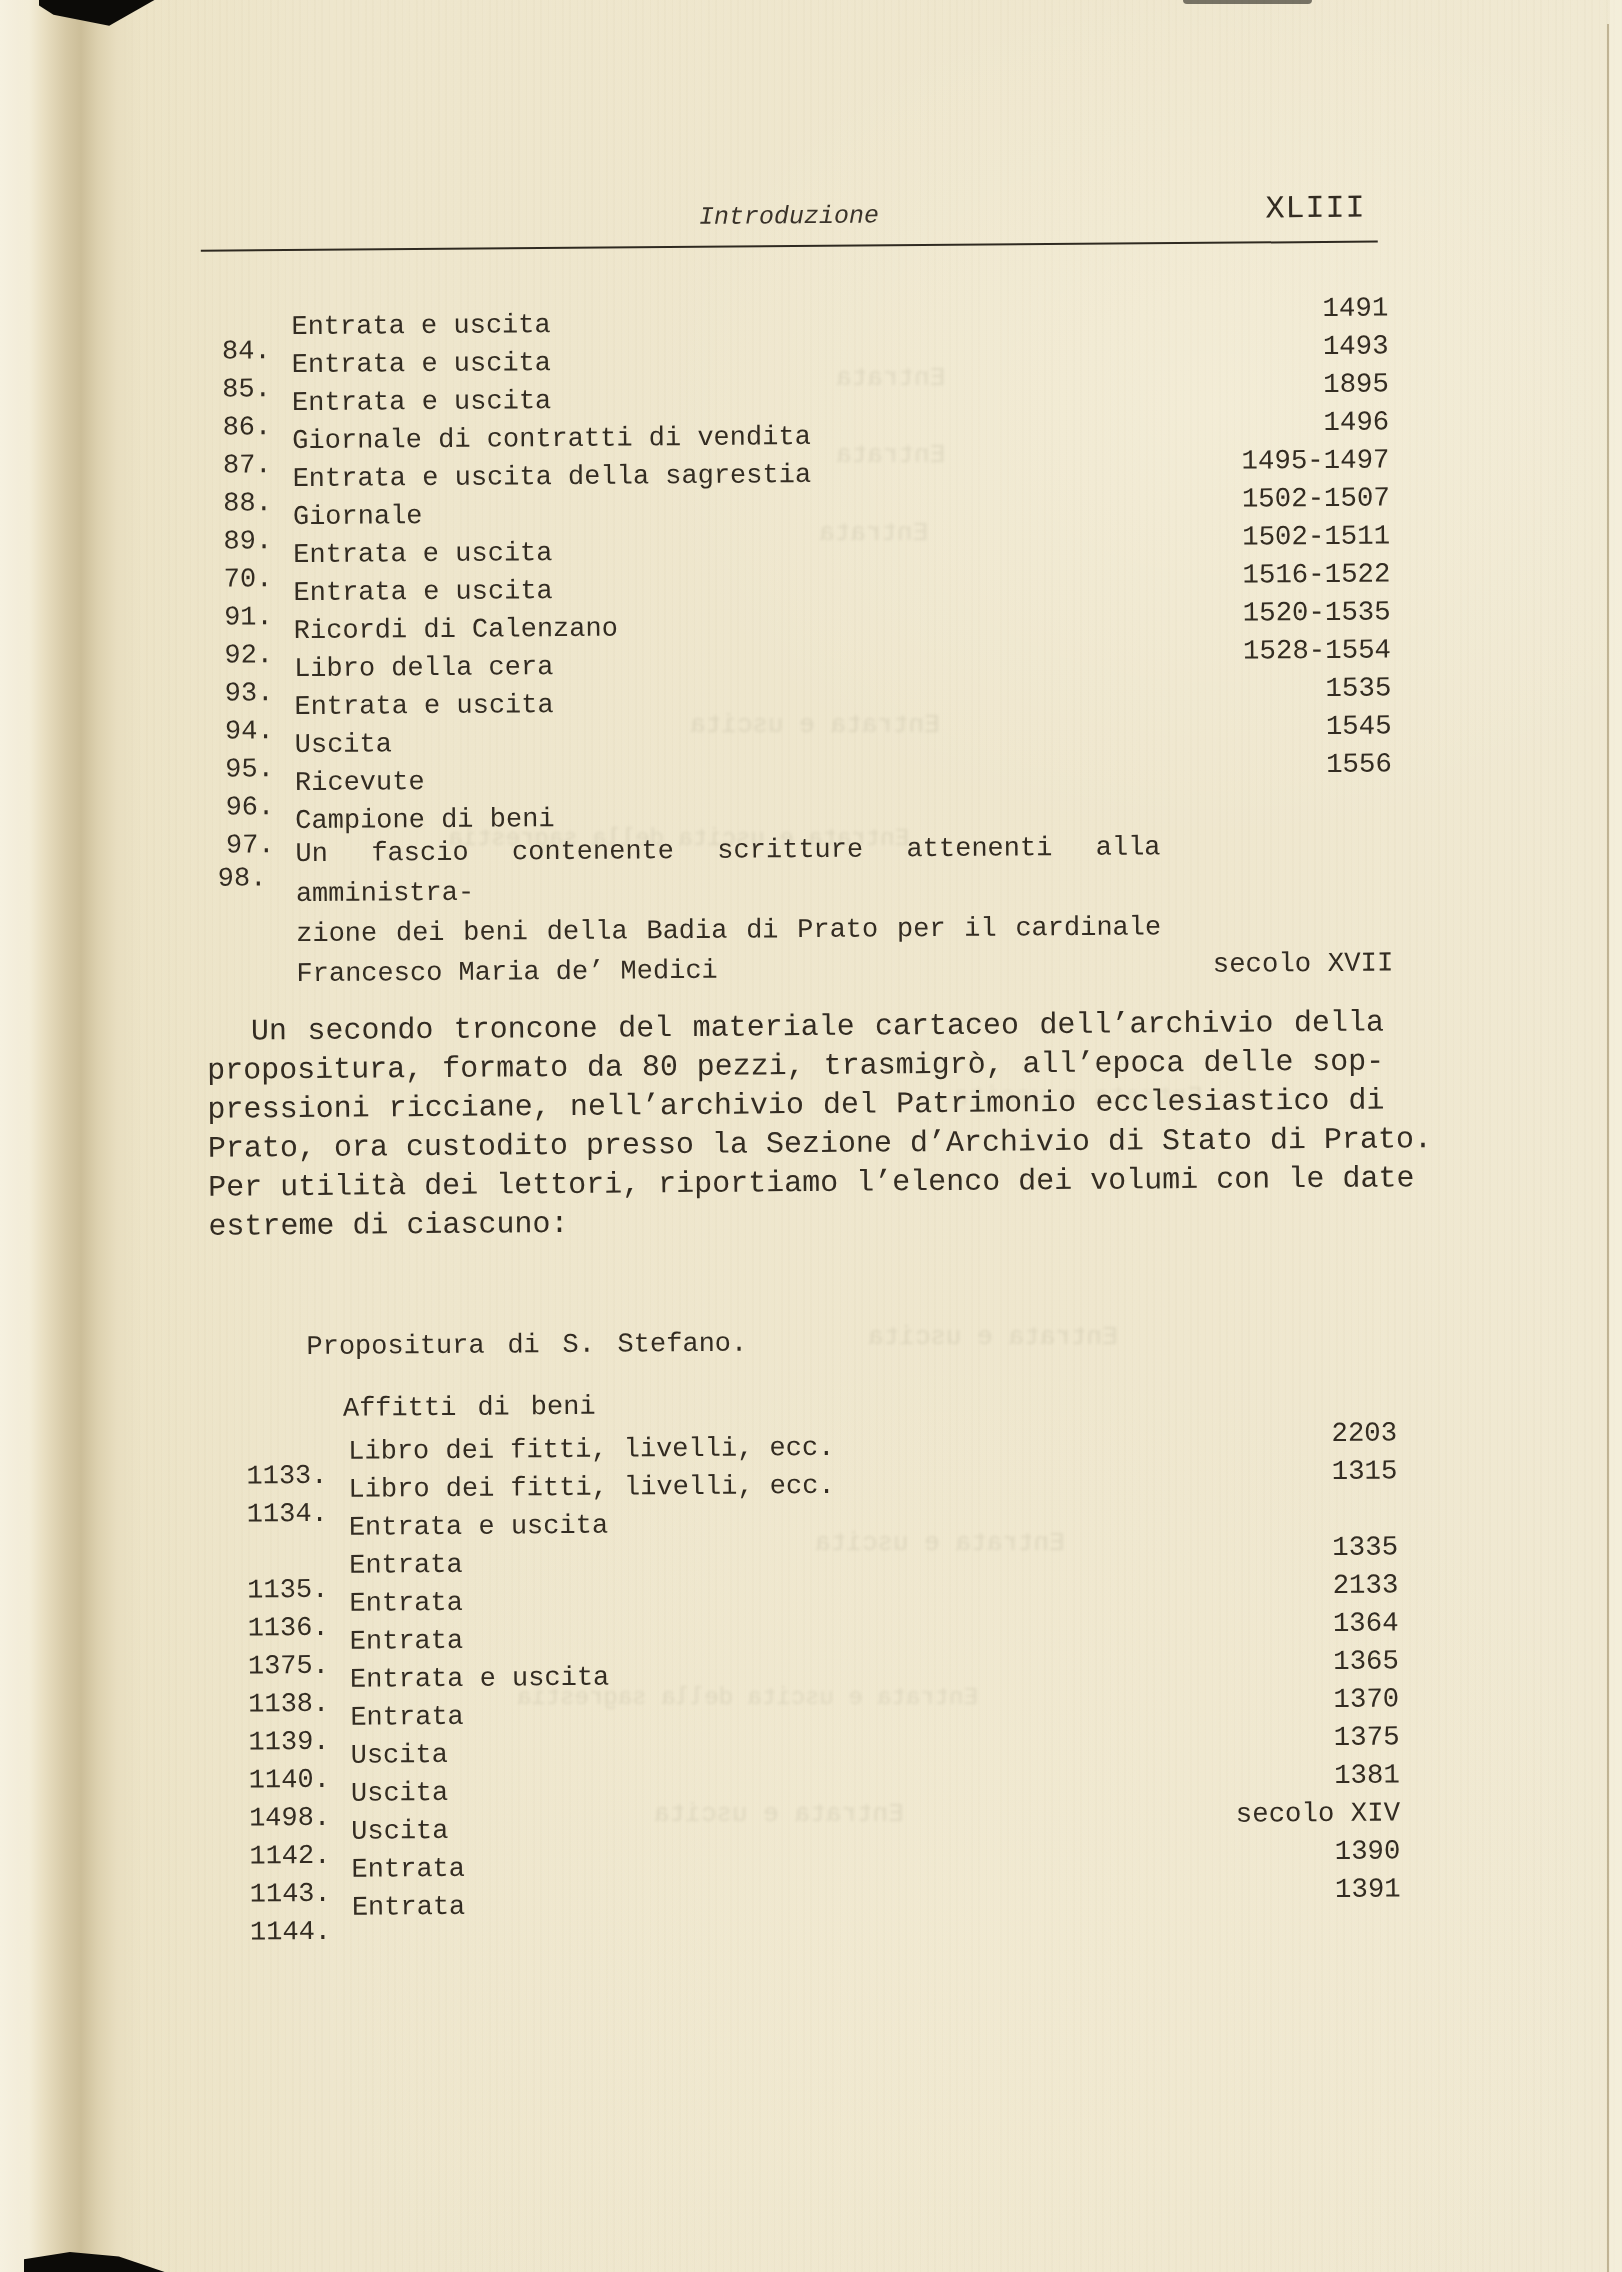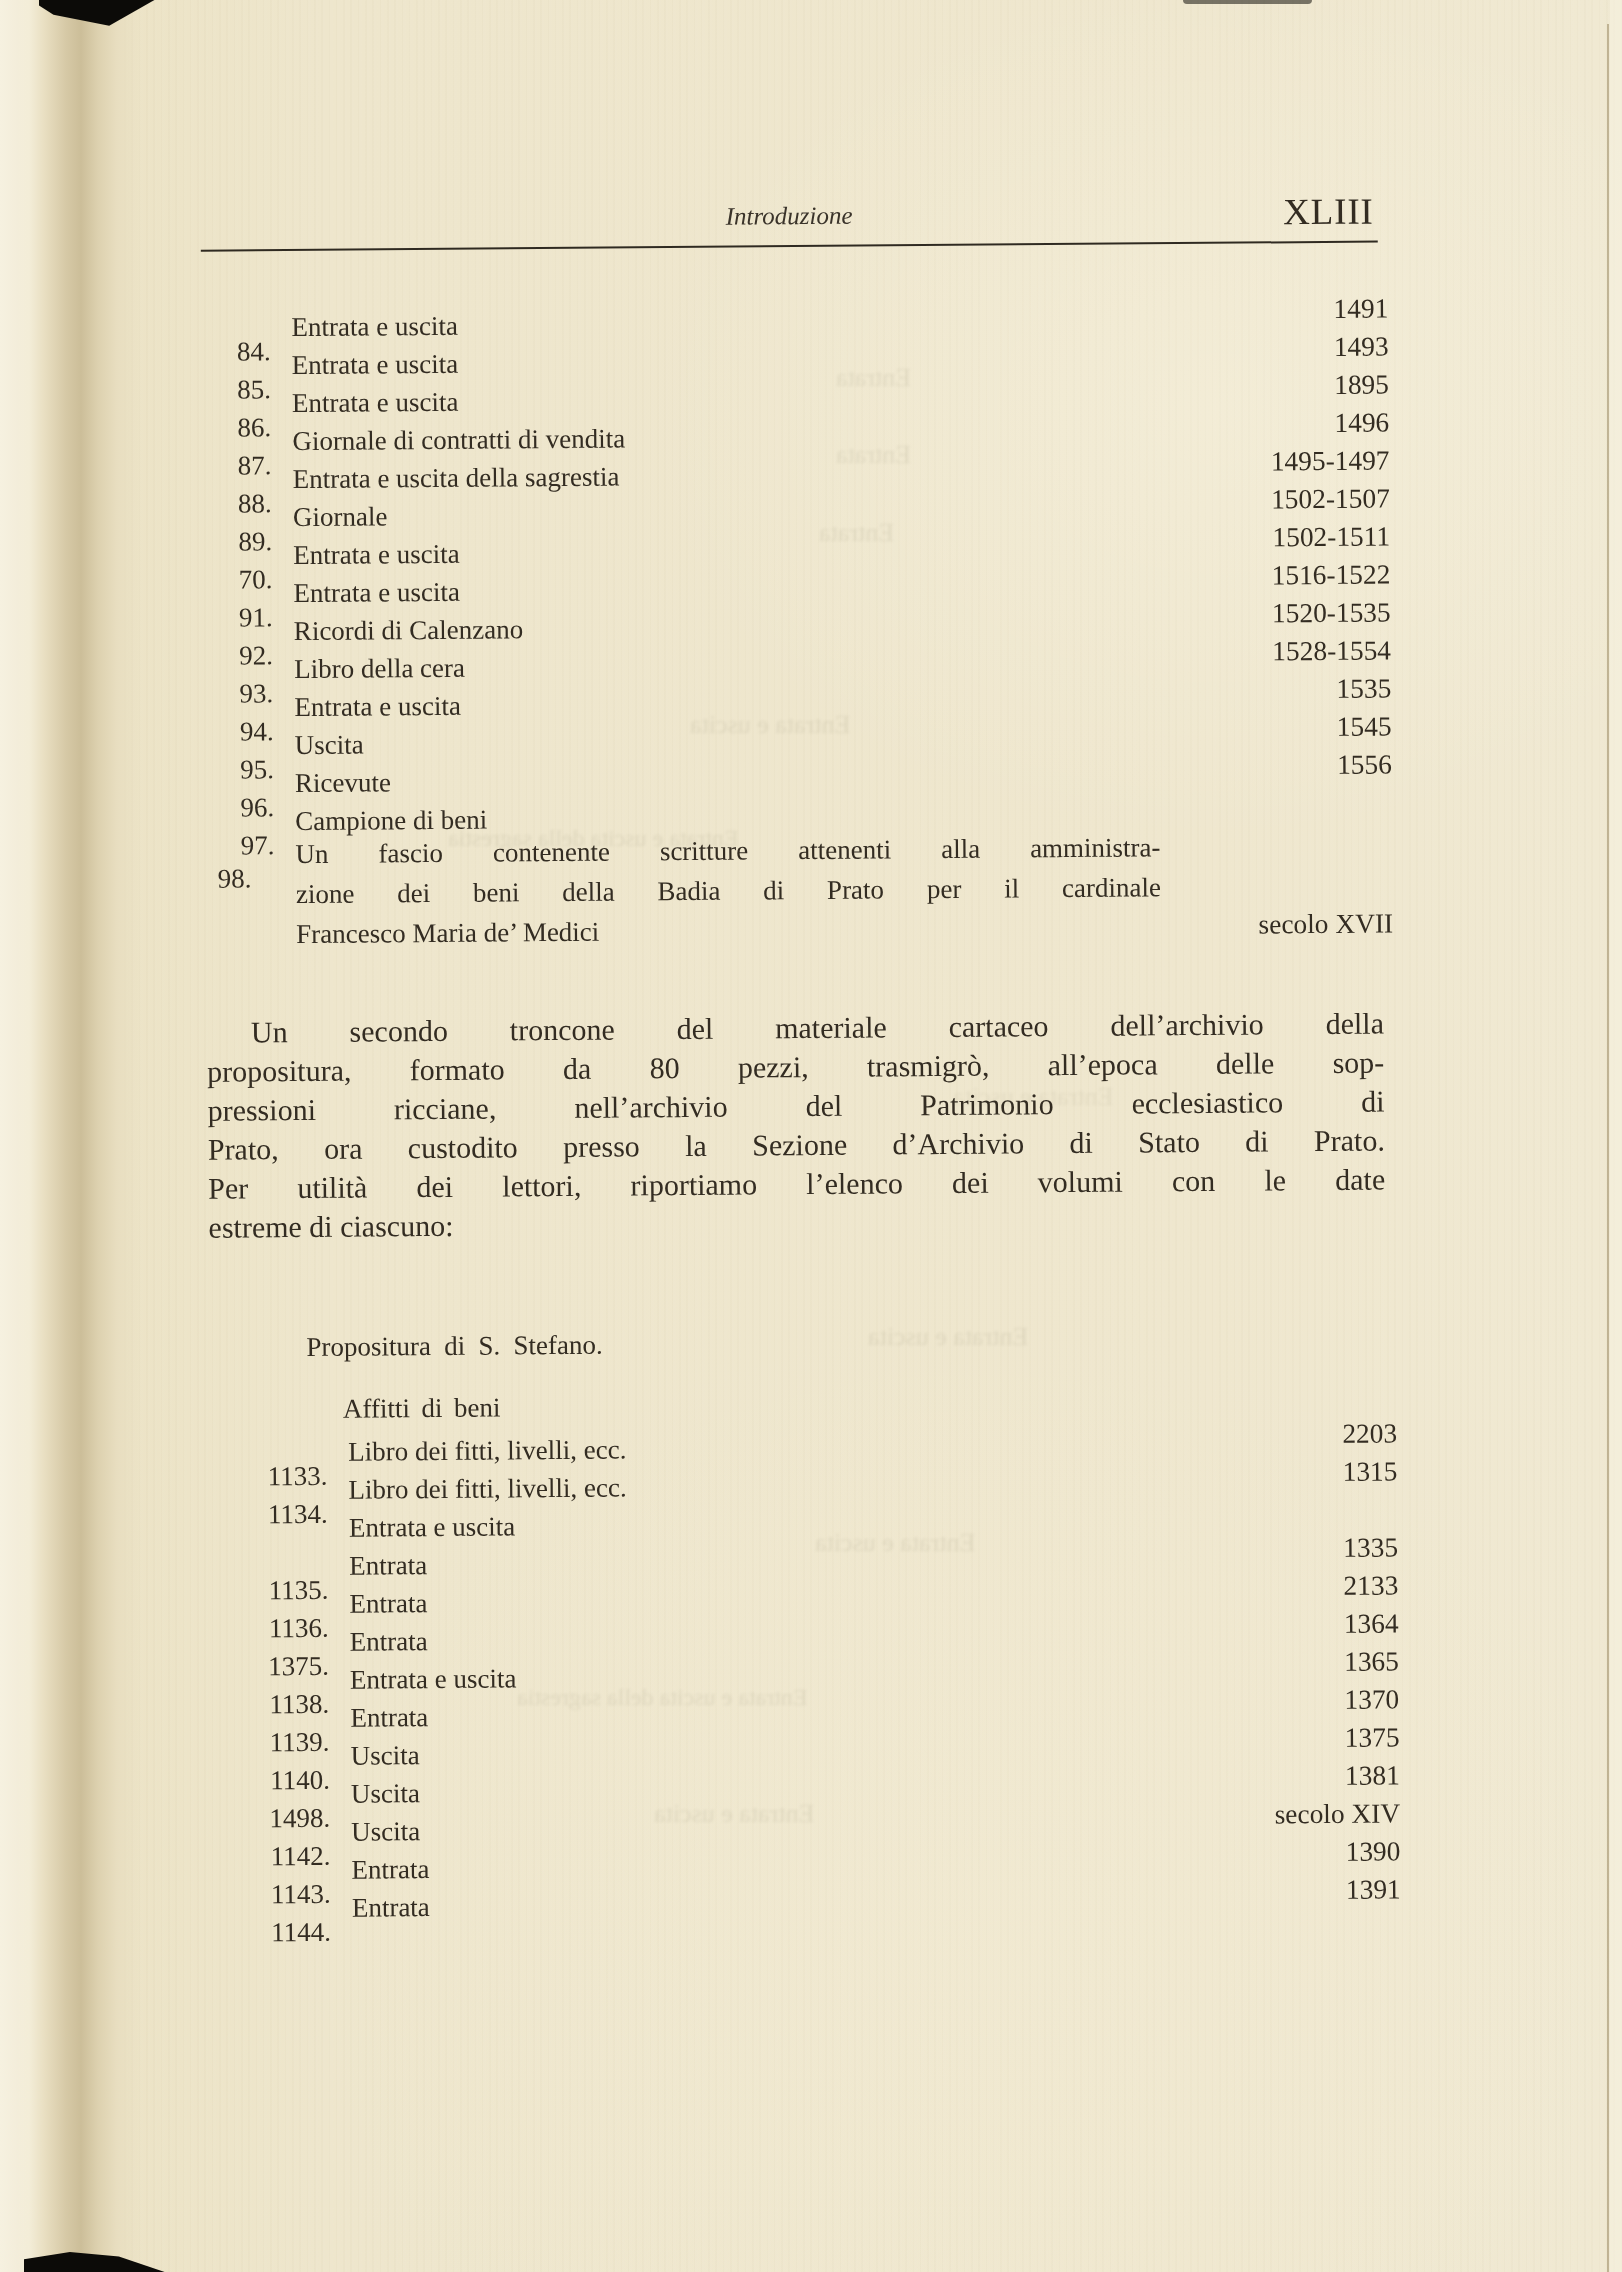--- a/index.html
+++ b/index.html
@@ -1,17 +1,17 @@
 <!DOCTYPE html>
 <html style="font-size:13px"><head>
 <meta charset="utf-8">
 <style>
   html,body{margin:0;padding:0;background:#0b0a07;}
   .scan{position:relative;width:1623px;height:2273px;overflow:hidden;background:#86efac;
-        font-family:Liberation Serif, serif;color:#332c22;}
+        font-family:Liberation Mono, monospace;color:#332c22;}
   
   .page{position:absolute;inset:0;
         background:linear-gradient(90deg,#e6dcbd 0px,#ece3c6 121px,#eee6cc 323px,#efe7ce 1211px,#f0e9d2 1598px,#efe8d0 1623px);}
   .page:after{content:"";position:absolute;inset:0;
         background:repeating-linear-gradient(90deg,rgba(128,108,66,0.025) 0 1.6px,rgba(255,255,255,0.02) 1.6px 4px,transparent 4px 7.3px);}
   .grain{position:absolute;inset:0;
         background:radial-gradient(969px 727px at 75% 18%,rgba(255,252,238,0.25),transparent 60%),
                    radial-gradient(1130px 969px at 60% 85%,rgba(250,245,225,0.18),transparent 65%);}
   .crease{position:absolute;left:0;top:0;width:141px;height:100%;
         background:linear-gradient(90deg,#f4eeda 0px,#f3edd8 29px,#e9dfc2 44px,#d6c9a6 66px,#ccbe99 81px,#ddd1af 98px,#e8dec0 117px,rgba(238,230,204,0) 141px);}
@@ -31,21 +31,21 @@
          font-size:26px;white-space:nowrap;}
   .bg1{left:836px;top:363px;}  .bg2{left:836px;top:440px;}  .bg3{left:819px;top:518px;}
   .bg4{left:690px;top:710px;}   .bg5{left:448px;top:825px;font-size:24px;}
   .bg6{left:953px;top:1082px;opacity:0.09;} .bg7{left:868px;top:1322px;}
   .bg8{left:815px;top:1528px;} .bg9{left:517px;top:1684px;font-size:24px;} .bg10{left:654px;top:1799px;}
   
   .content{position:absolute;inset:0;transform:rotate(-0.45deg);transform-origin:50% 40%;}
   .running-head{position:absolute;left:206px;top:194px;width:1177px;height:48px;}
   .head-title{position:absolute;left:0;right:0;top:8px;text-align:center;font-style:italic;
         font-size:25px;color:#3a332a;}
-  .head-page{position:absolute;right:4px;top:0;font-size:37px;letter-spacing:0.8px;}
+  .head-page{position:absolute;right:12px;top:0;font-size:32px;letter-spacing:0.8px;}
   .head-rule{position:absolute;left:206px;top:245px;width:1177px;height:2.4px;background:#2f2a21;}
   .list{position:absolute;left:218px;width:1175px;}
   .list1{top:304px;}
   .list2{top:1429px;}
   .row{display:flex;height:38px;font-size:27px;line-height:38px;white-space:nowrap;}
   .num{text-align:right;flex:none;margin-top:24px;}
   .list1 .num{width:57px;}
   .list2 .num{width:105px;}
   .label{margin-left:21px;flex:1;}
   .date{flex:none;text-align:right;position:relative;top:-10.5px;font-size:27.4px;}

